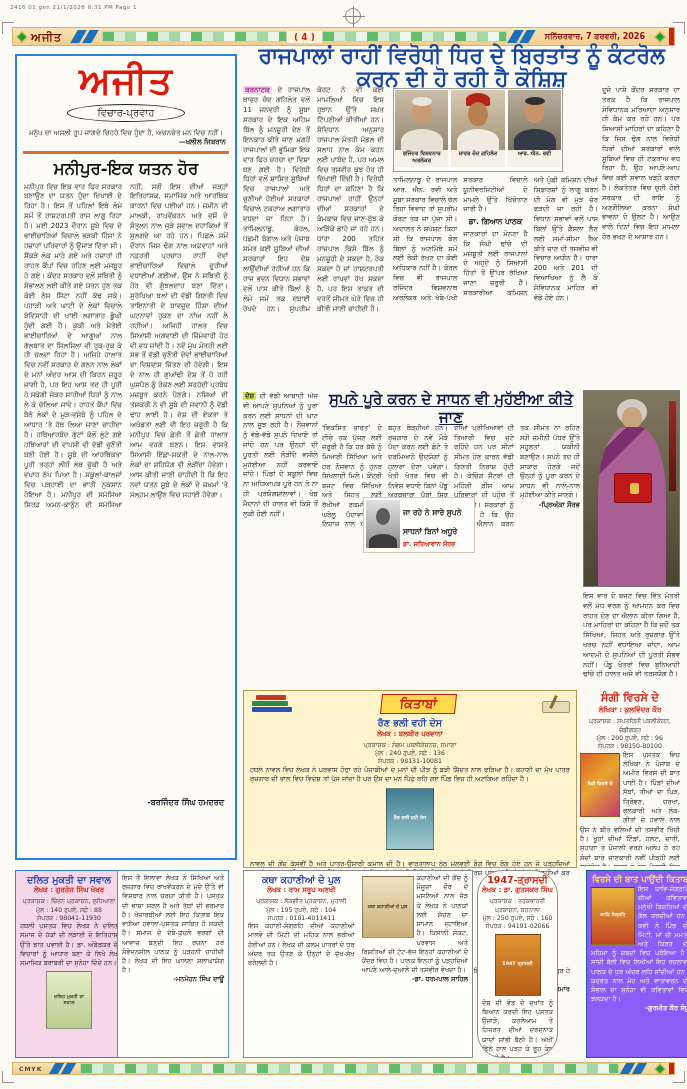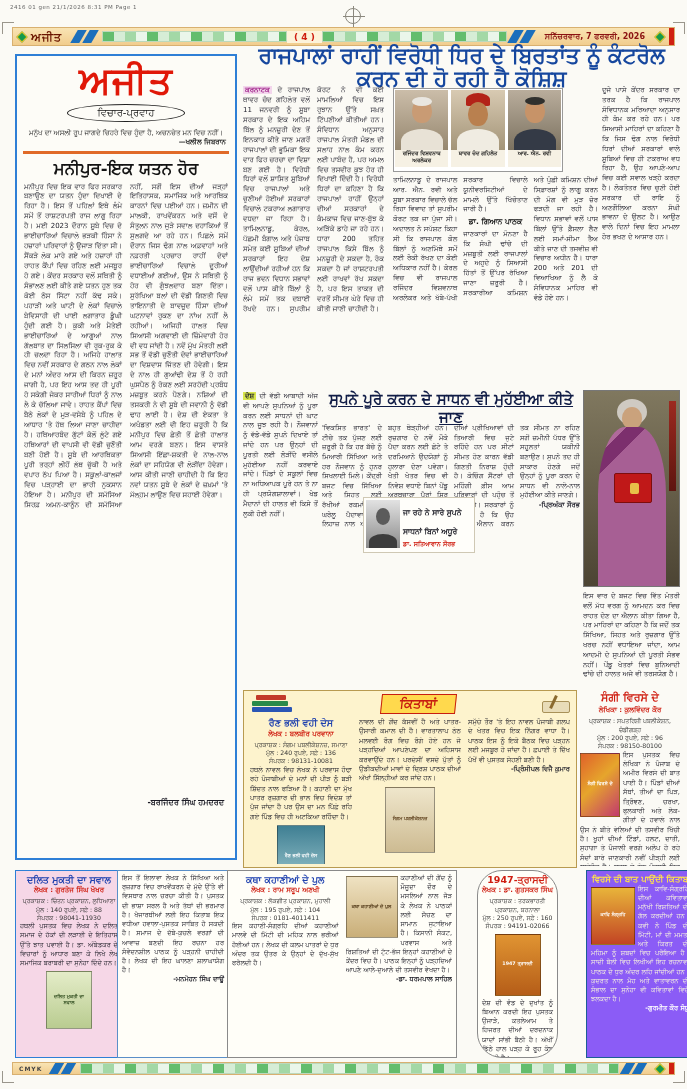--- a/index.html
+++ b/index.html
@@ -101,41 +101,41 @@
   .bookstack{width:42px;height:18px;position:relative;flex:none;}
   .bookstack i{position:absolute;left:0;height:5px;width:36px;border-radius:1px;}
   .bookstack i:nth-child(1){top:0;background:#c23a2a;width:30px;left:4px;}
   .bookstack i:nth-child(2){top:6px;background:#2a8a4a;}
   .bookstack i:nth-child(3){top:12px;background:#2a55b5;width:40px;}
   .ribbon{background:#ffd94d;border:1.2px solid #c81d10;color:#c81d10;font-weight:bold;font-size:13px;
           padding:1px 18px;transform:skewX(-6deg);}
   .quillart{width:26px;height:18px;flex:none;position:relative;}
   .quillart::before{content:"";position:absolute;width:26px;height:10px;bottom:0;background:#e8dcb8;border:1px solid #a89158;border-radius:2px;}
   .quillart::after{content:"";position:absolute;left:10px;top:0;width:3px;height:14px;background:#8a6a2f;transform:rotate(25deg);}
-  .books-cols{display:flex;gap:7px;padding:2px 6px;}
+  .books-cols{display:flex;gap:7px;padding:2px 6px;flex-direction:column;}
   .bcol{flex:1;font-size:6.7px;line-height:1.4;text-align:justify;height:146px;overflow:hidden;}
   .rev-title{font-size:9.5px;font-weight:bold;color:#1c3fae;text-align:center;line-height:1.15;}
   .rev-auth{font-size:7px;font-weight:bold;color:#cf1d10;text-align:center;margin:1px 0;}
   .rev-meta{font-size:6.2px;text-align:center;color:#333;line-height:1.35;}
   .cover{margin:3px auto;display:flex;align-items:center;justify-content:center;text-align:center;
          font-size:4.8px;font-weight:bold;padding:2px;border:1px solid rgba(0,0,0,.35);}
   .cov-teal{width:48px;height:62px;background:linear-gradient(#3f7f93,#9fc9cf);color:#fff;}
   .cov-beige{width:50px;height:66px;background:linear-gradient(#efe6cb,#cdbb92);color:#5a3c18;}
 
   
   .heritage{position:absolute;left:580px;top:690px;width:100px;height:176px;font-size:6.7px;line-height:1.4;text-align:justify;overflow:hidden;}
   .her-title{font-size:11px;font-weight:bold;color:#cf1d10;text-align:center;}
   .cov-festive{float:left;width:40px;height:64px;margin:2px 3px 1px 0;background:linear-gradient(135deg,#e0622a,#e6a52c 45%,#c23a6e);color:#fff;}
 
   
   .bbox{position:absolute;top:870px;height:188px;border:1.5px solid #5a8fc8;background:#fffef8;padding:3px 4px;
         font-size:6.6px;line-height:1.4;text-align:justify;overflow:hidden;}
   .pinkbox{left:15px;width:108px;background:#f6d7e7;border-color:#2e7fd6;}
   .contbox{left:117px;width:112px;}
-  .kathabox{left:227px;width:230px;border-color:#8a8a8a;}
+  .kathabox{left:243px;width:230px;border-color:#8a8a8a;}
   .tbox{left:477px;width:81px;border-color:#8a8a8a;border-radius:25px;}
   .bluebox{left:586px;width:108px;background:#8b5cf6;border-color:#1c5d96;color:#f8f3df;}
   .btitle-blue{font-size:9.5px;font-weight:bold;color:#1c3fae;text-align:center;line-height:1.2;}
   .btitle-red{font-size:9.5px;font-weight:bold;color:#cf1d10;text-align:center;line-height:1.2;}
   .btitle-yel{font-size:8.5px;font-weight:bold;color:#ffe24a;text-align:center;line-height:1.25;}
   .cov-green{width:46px;height:58px;margin:3px auto;background:linear-gradient(#e4ecc8,#b9cc90);color:#2d4a1c;}
   .cov-sepia{float:left;width:52px;height:62px;margin:2px 3px 1px 0;background:linear-gradient(#efe2c2,#c9ae78);color:#4c3313;}
   .cov-orange{width:46px;height:62px;margin:3px auto;background:linear-gradient(#e09432,#b55d18);color:#fff;}
   .cov-red{float:left;width:44px;height:58px;margin:2px 3px 1px 0;background:linear-gradient(#e8b43a,#c24424);color:#fff;}
   .katha-cols{display:flex;gap:7px;}

